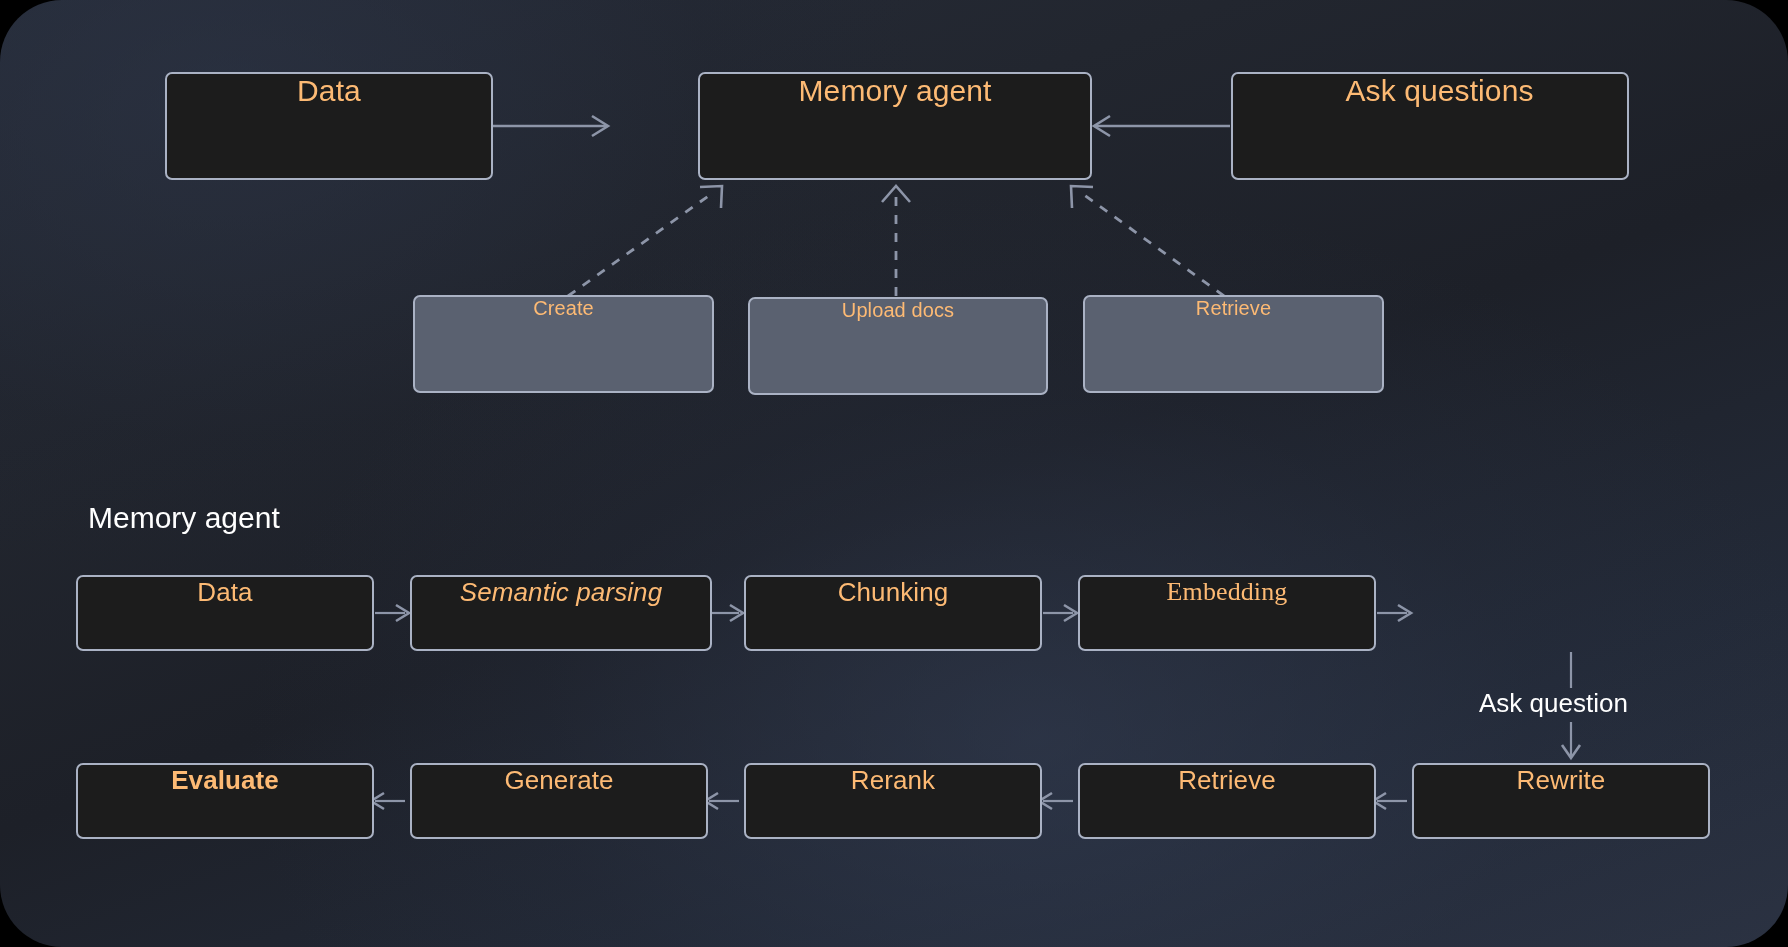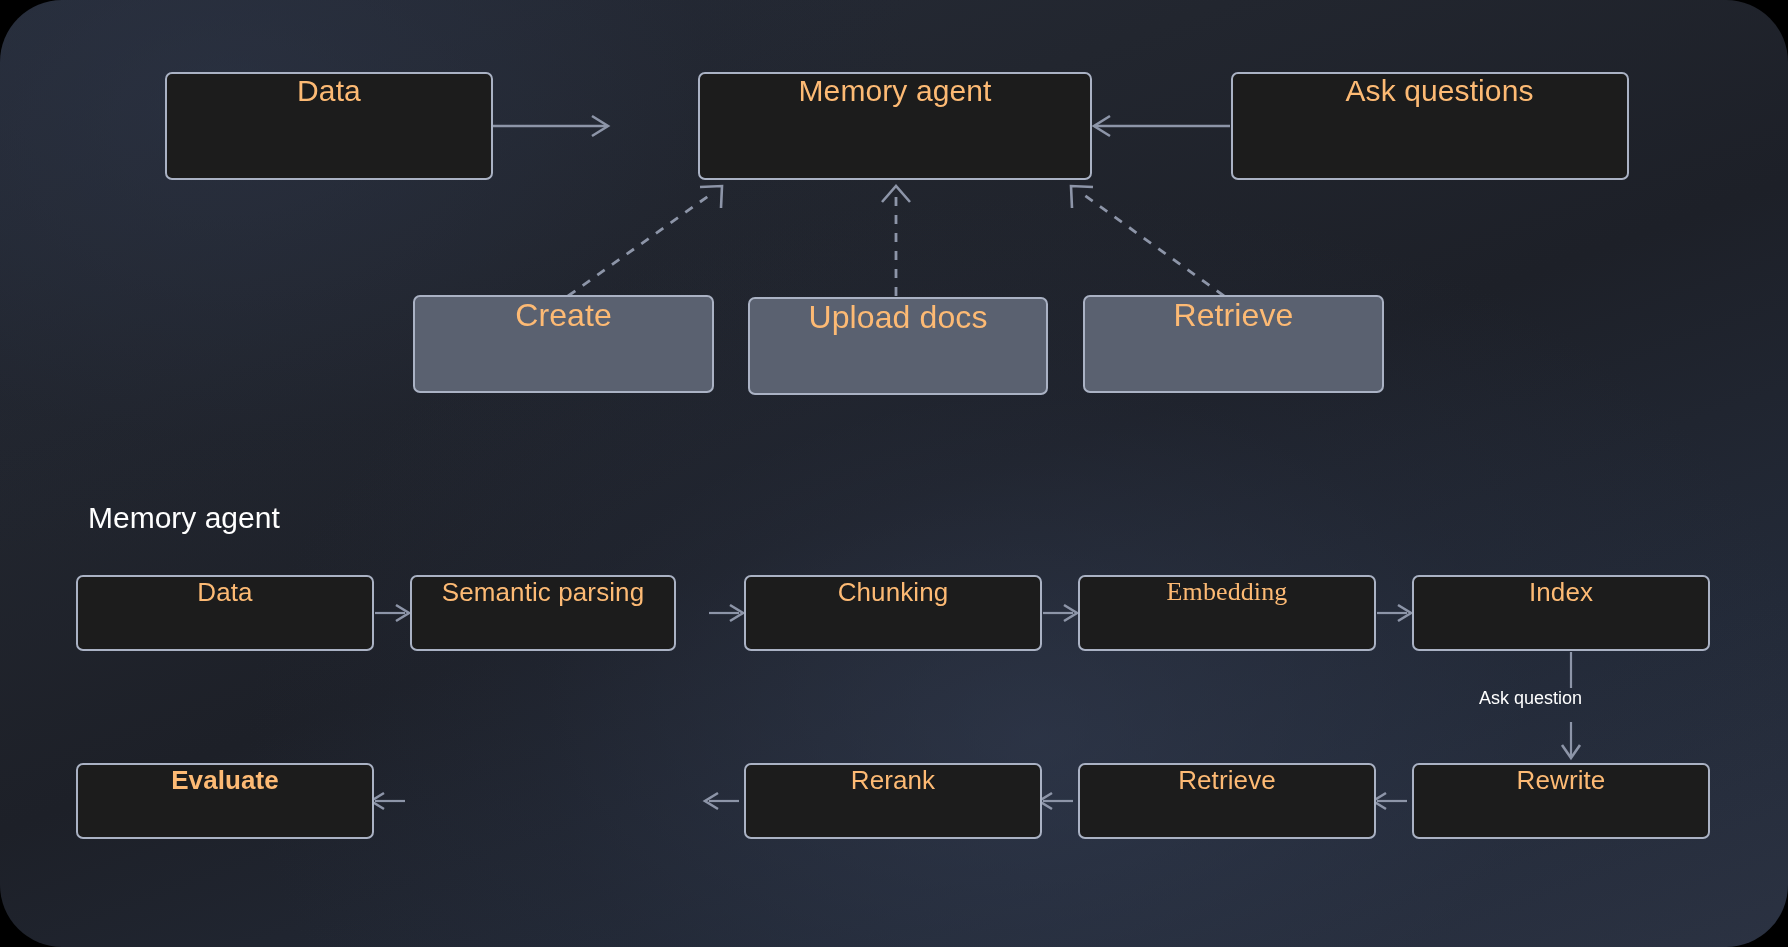--- a/index.html
+++ b/index.html
@@ -35,38 +35,38 @@
     align-items: flex-start;
     justify-content: center;
     border: 2px solid #aab2c4;
     border-radius: 7px;
     background: #1c1c1c;
     color: #fdba74;
     letter-spacing: 0.1px;
     user-select: none;
   }
   .node.big   { font-size: 30px; }
-  .node.mid   { font-size: 32px; }
+  .node.mid   { font-size: 20px; }
   .node.small { font-size: 26px; }
 
   
   .node.action {
     background: #5a6170;
     border-color: #aab2c4;
   }
 
   
   .label {
     position: absolute;
     color: #ffffff;
     user-select: none;
     white-space: nowrap;
   }
   .label.section { font-size: 30px; }
-  .label.edge    { font-size: 18px; }
+  .label.edge    { font-size: 26px; }
 
   
   svg.wires {
     position: absolute;
     left: 0; top: 0;
     width: 1788px;
     height: 947px;
     pointer-events: none;
     overflow: visible;
   }
@@ -186,44 +186,44 @@
   </div>
 
   <div class="label section" style="left:88px; top:501px;">
     <span>Memory agent</span>
   </div>
 
   <div class="node small" style="left:76px; top:575px; width:298px; height:76px;">
     <span>Data</span>
   </div>
 
-  <div class="node small" style="left:410px; top:575px; width:266px; height:76px;">
+  <div class="node small" style="left:410px; top:575px; width:302px; height:76px;font-style:italic;">
     <span>Semantic parsing</span>
   </div>
 
   <div class="node small" style="left:744px; top:575px; width:298px; height:76px;">
     <span>Chunking</span>
   </div>
 
   <div class="node small" style="left:1078px; top:575px; width:298px; height:76px;font-family:Liberation Serif, serif;">
     <span>Embedding</span>
   </div>
 
-  <div class="node small" style="left:1412px; top:575px; width:298px; height:76px;">
-    <span>Index</span>
-  </div>
 
   <div class="label edge" style="left:1479px; top:688px;">
     <span>Ask question</span>
   </div>
 
   <div class="node small" style="left:76px; top:763px; width:298px; height:76px;font-weight:bold;">
     <span>Evaluate</span>
   </div>
 
+  <div class="node small" style="left:410px; top:763px; width:298px; height:76px;">
+    <span>Generate</span>
+  </div>
 
   <div class="node small" style="left:744px; top:763px; width:298px; height:76px;">
     <span>Rerank</span>
   </div>
 
   <div class="node small" style="left:1078px; top:763px; width:298px; height:76px;">
     <span>Retrieve</span>
   </div>
 
   <div class="node small" style="left:1412px; top:763px; width:298px; height:76px;">

